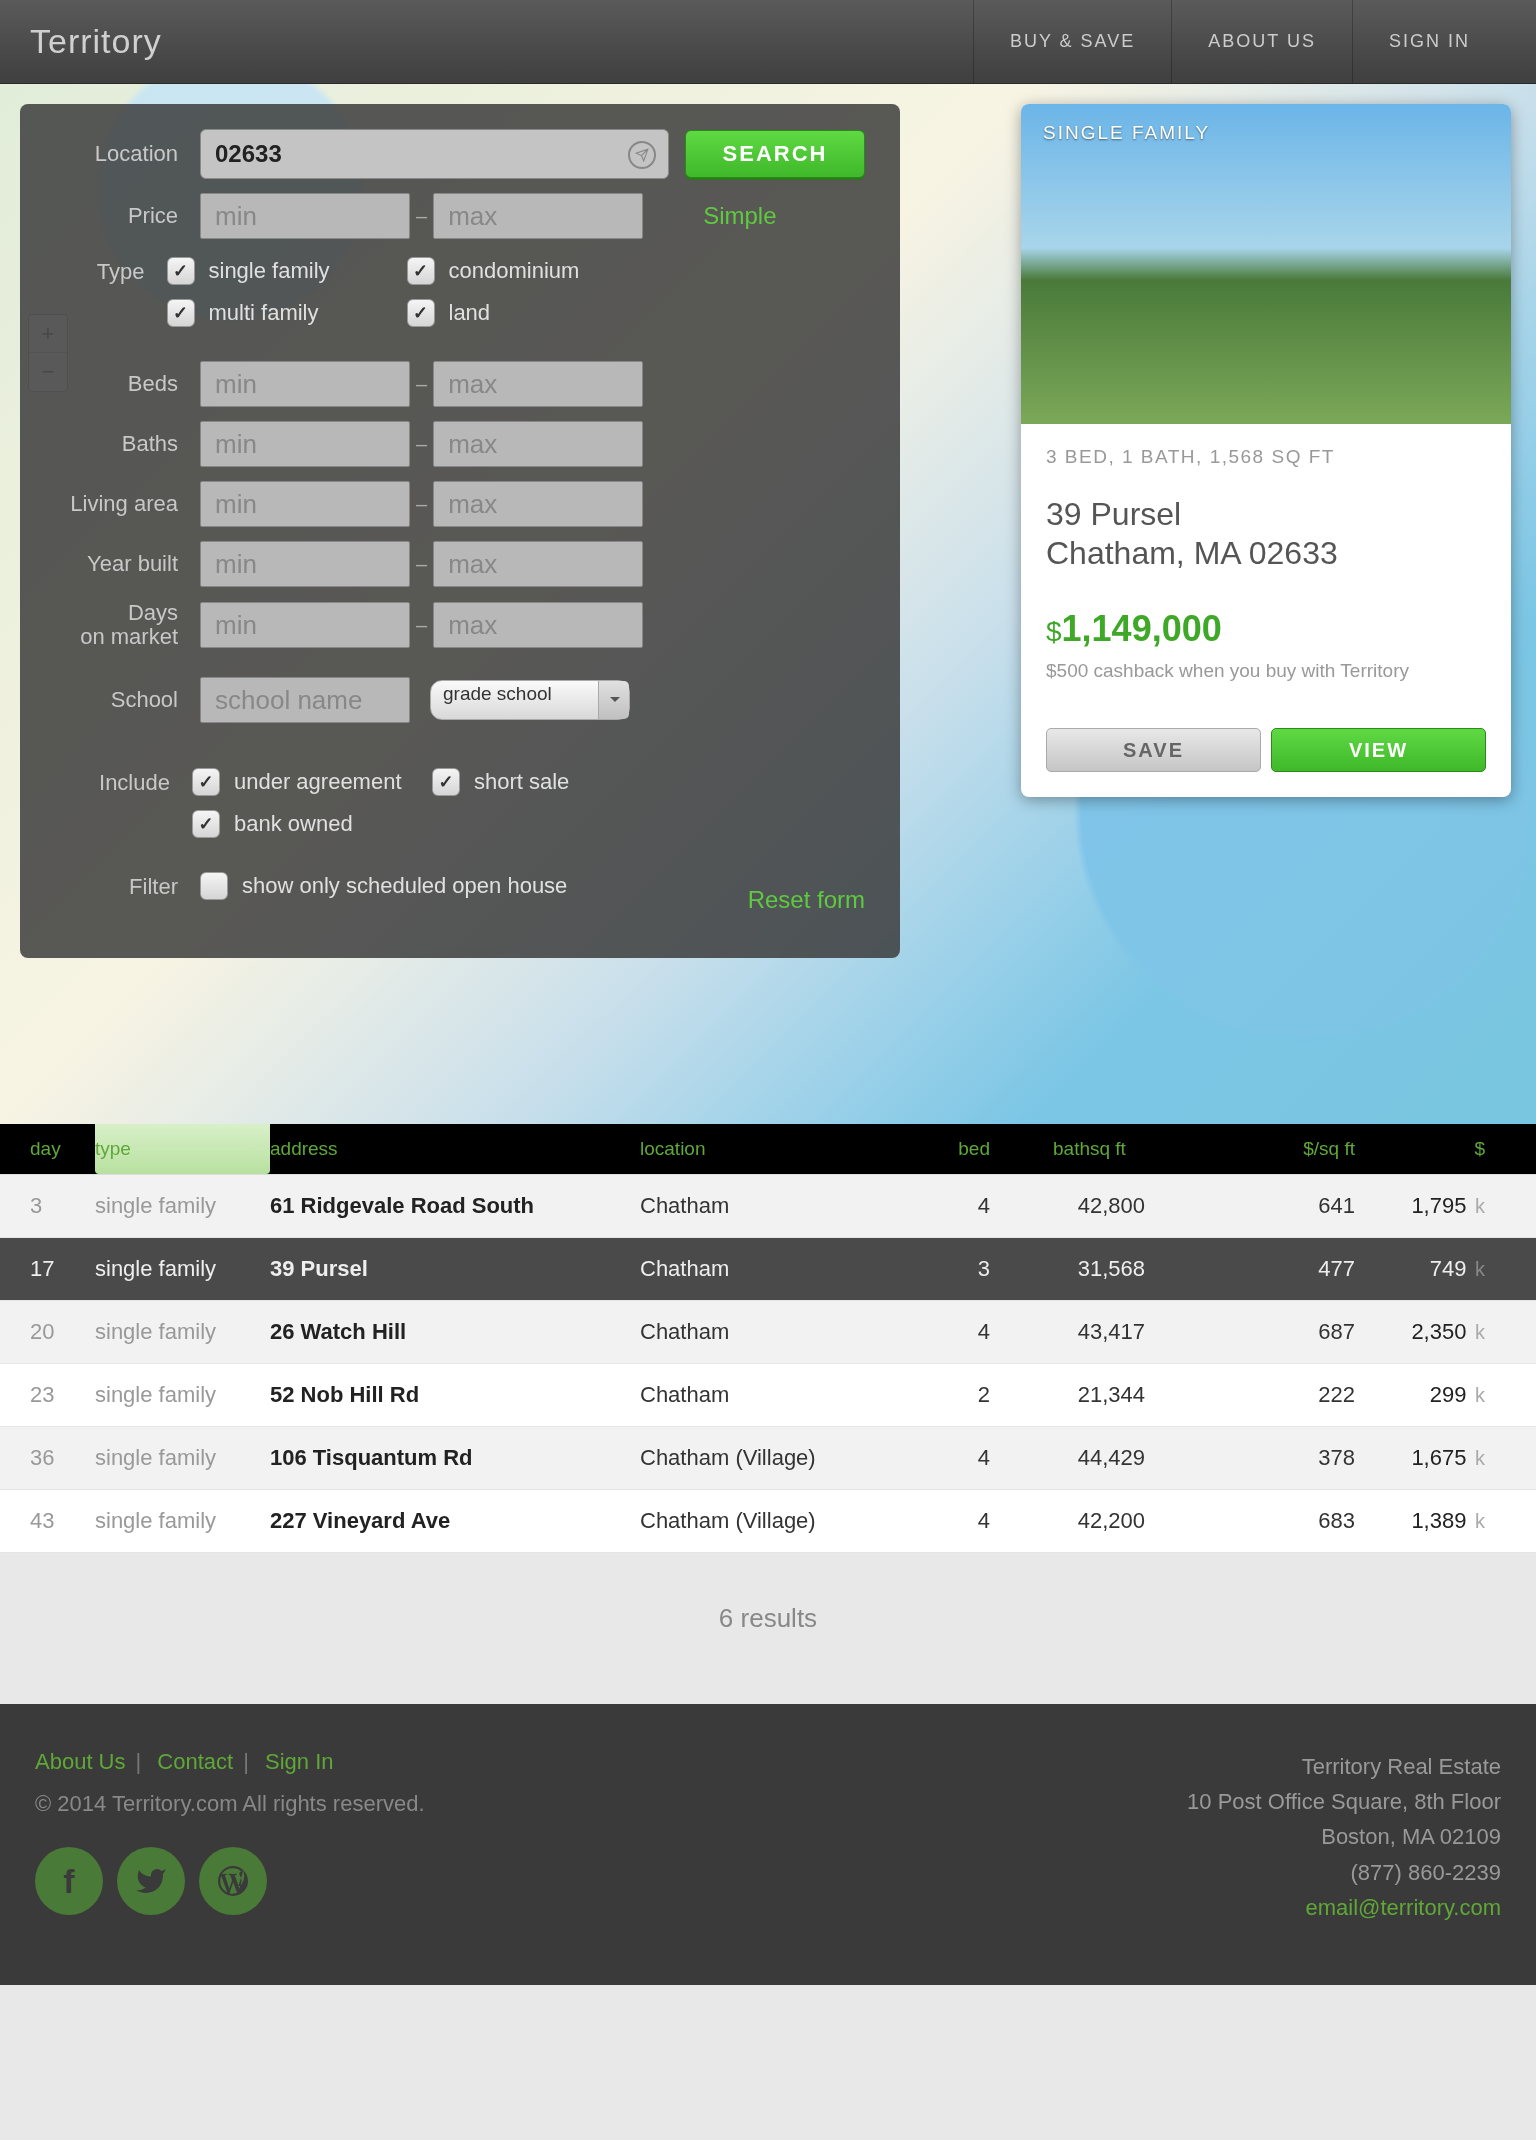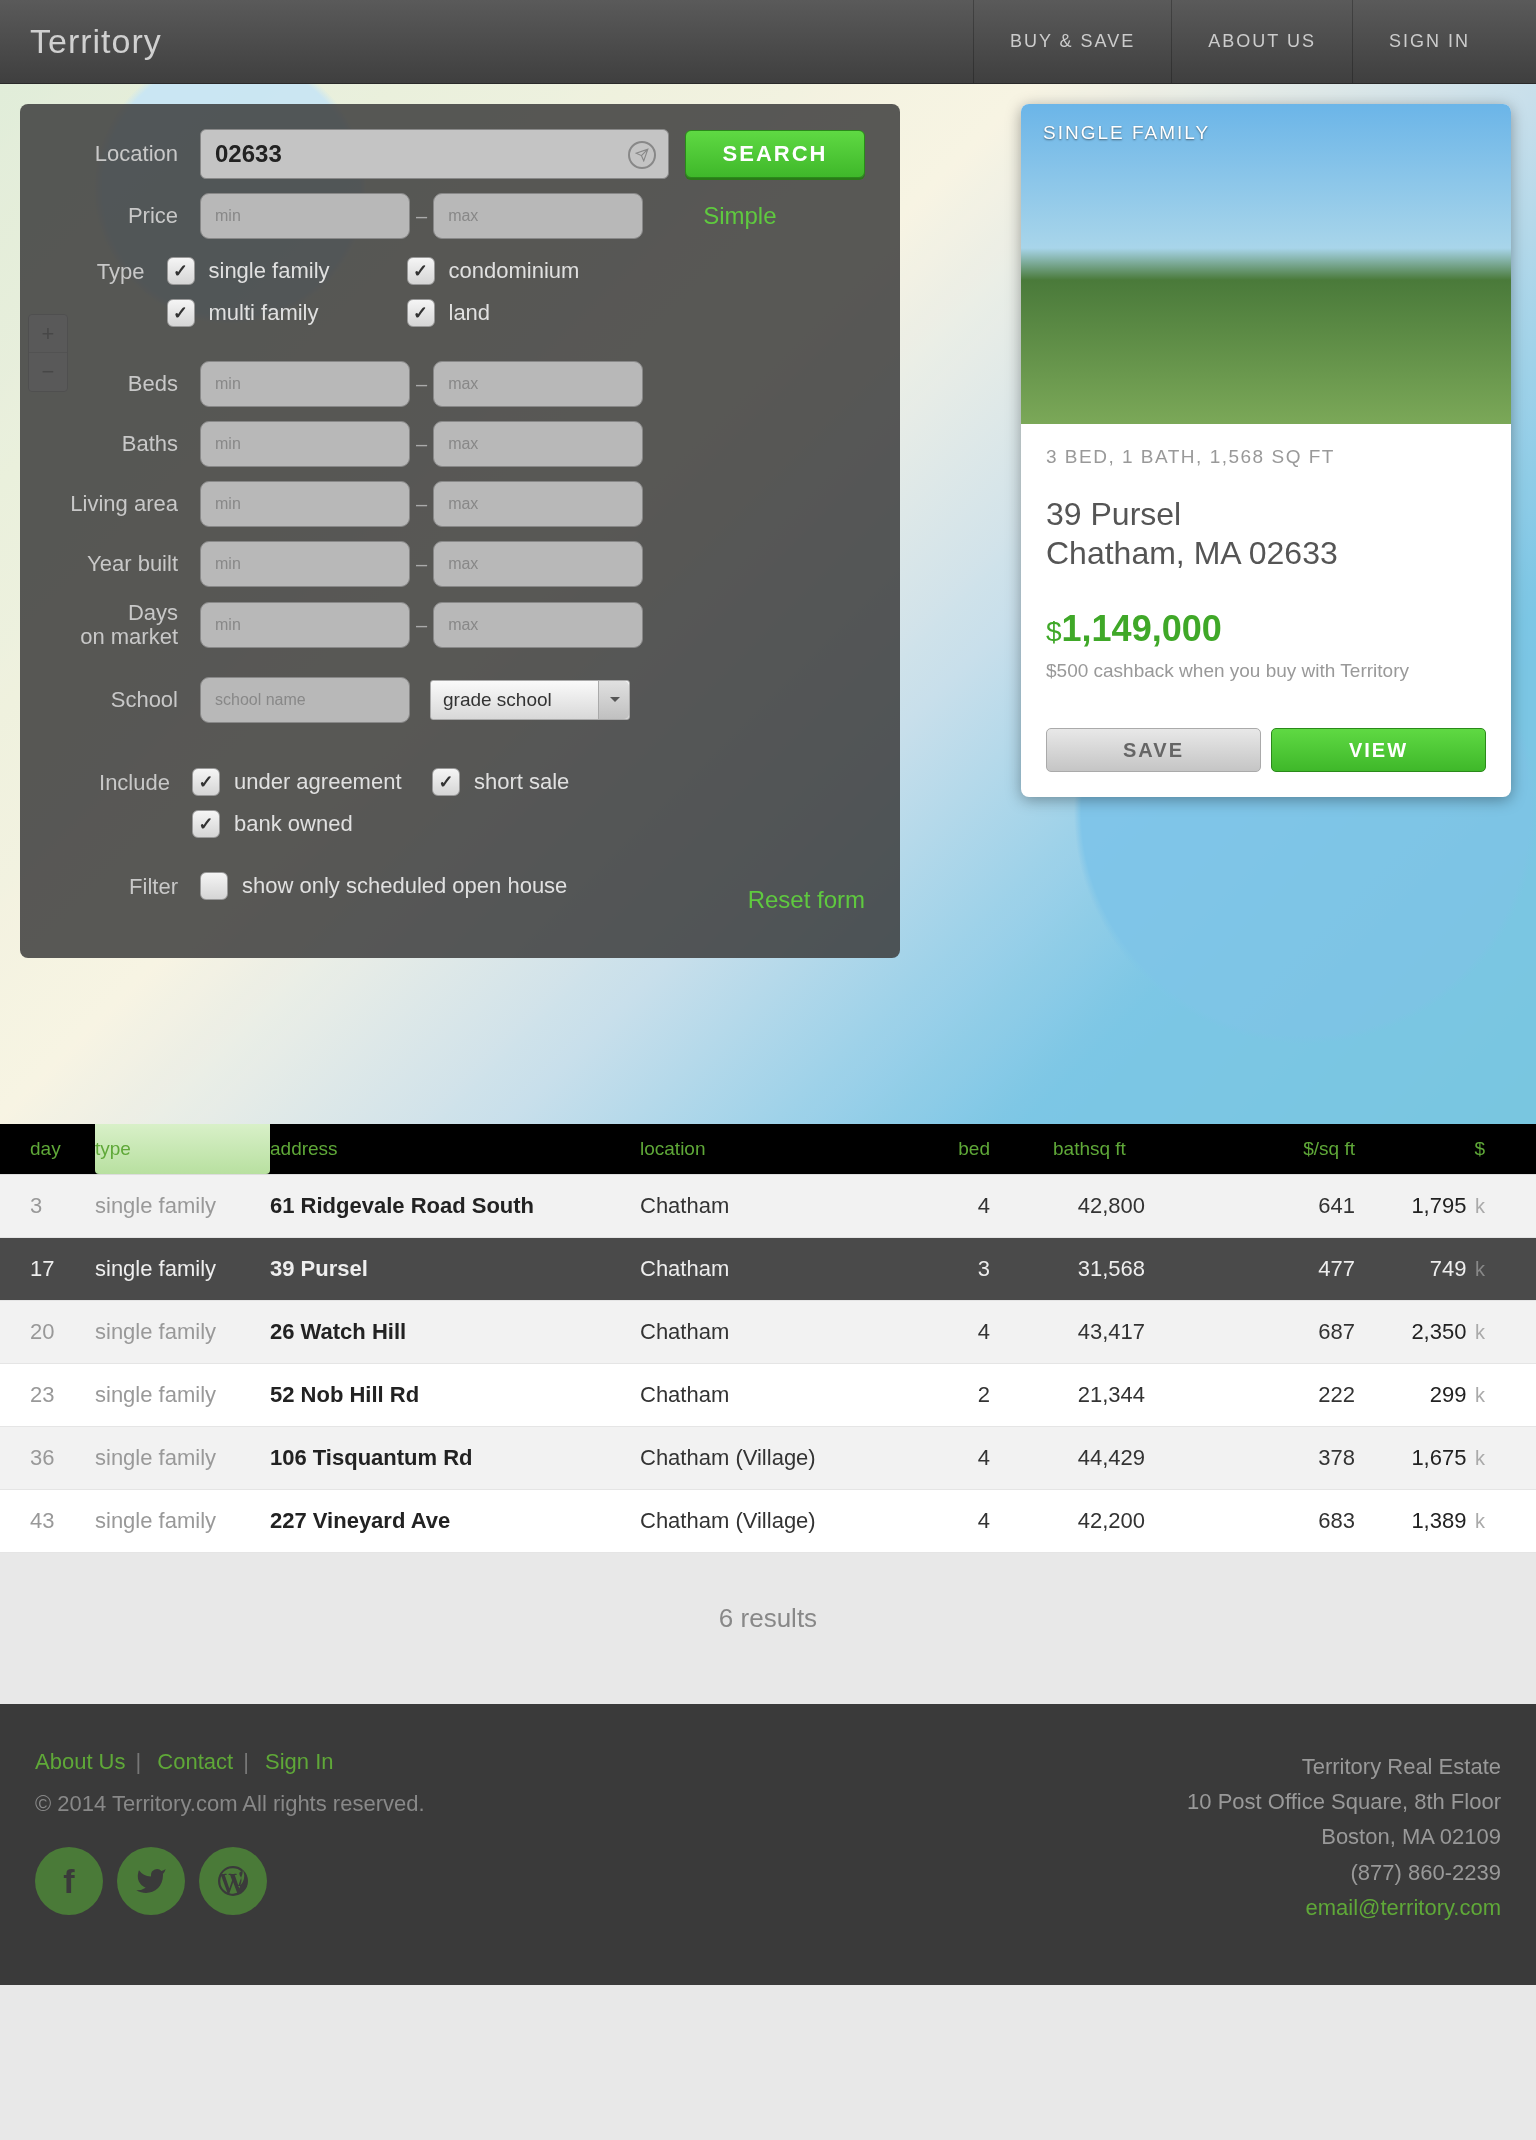--- a/index.html
+++ b/index.html
@@ -17,29 +17,29 @@
 .zoom-ctrl{position:absolute;left:28px;top:230px;width:40px;background:#fff;border:1px solid #bbb;border-radius:4px;font-size:22px;color:#888;text-align:center}
 .zoom-ctrl div{height:38px;line-height:38px;cursor:pointer}
 .zoom-ctrl div:first-child{border-bottom:1px solid #ccc}
 .search-panel{position:absolute;left:20px;top:20px;width:880px;background:rgba(60,60,60,.85);border-radius:8px;padding:25px 35px 30px;color:#ccc}
 .form-row{display:flex;align-items:center;margin-bottom:14px}
 .form-label{width:145px;text-align:right;padding-right:22px;font-size:22px;color:#c8c8c8}
 .form-label.two-line{line-height:1.1}
 .loc-input{flex:1;height:50px;background:#c4c4c4;border:1px solid #888;border-radius:6px;padding:0 14px;font-size:24px;font-weight:700;color:#222;margin-right:16px;position:relative}
 .loc-arrow{position:absolute;right:12px;top:11px;width:28px;height:28px;border:2px solid #888;border-radius:50%;display:flex;align-items:center;justify-content:center}
 .search-btn{width:180px;height:48px;background:linear-gradient(#5fd943,#3fb82a);border:1px solid #2a8a1a;border-radius:6px;color:#fff;font-size:22px;font-weight:700;letter-spacing:2px;cursor:pointer;box-shadow:0 2px 0 #2a7a18}
-.range-input{width:210px;height:46px;background:#b8b8b8;border:1px solid #888;border-radius:9px;padding:12px 14px;font-size:16px;color:#777}
+.range-input{width:210px;height:46px;background:#b8b8b8;border:1px solid #888;border-radius:2px;padding:12px 14px;font-size:26px;color:#777}
 .dash{padding:0 6px;color:#aaa;font-size:20px}
 .simple-link{margin-left:60px;color:#5fc93f;font-size:24px;font-weight:500;cursor:pointer}
 .checkbox-group{display:flex;flex-wrap:wrap;gap:0}
 .checkbox-item{display:flex;align-items:center;width:240px;margin-bottom:14px}
 .chk{width:28px;height:28px;border-radius:6px;background:linear-gradient(#f5f5f5,#d5d5d5);border:1px solid #999;margin-right:14px;display:flex;align-items:center;justify-content:center;font-size:18px;color:#333;cursor:pointer}
 .chk.checked::before{content:"✓";font-weight:700}
 .chk-label{font-size:22px;color:#e0e0e0}
-.school-select{width:200px;height:40px;background:linear-gradient(#fafafa,#d8d8d8);border:1px solid #aaa;border-radius:3px;padding:8px 12px;font-size:19px;color:#333;position:relative;display:flex;align-items:flex-end;cursor:pointer}
+.school-select{width:200px;height:40px;background:linear-gradient(#fafafa,#d8d8d8);border:1px solid #aaa;border-radius:12px;padding:2px 12px;font-size:19px;color:#333;position:relative;display:flex;align-items:flex-start;cursor:pointer}
 .school-select::after{content:"";position:absolute;right:0;top:0;width:30px;height:100%;background:linear-gradient(#e0e0e0,#c0c0c0);border-left:1px solid #aaa;border-radius:0 5px 5px 0}
 .school-select .arrow{position:absolute;right:9px;top:16px;border:5px solid transparent;border-top-color:#555;z-index:1}
 .reset-link{color:#5fc93f;font-size:24px;margin-left:auto;cursor:pointer}
 .card{position:absolute;right:25px;top:20px;width:490px;background:#fff;border-radius:8px;box-shadow:0 3px 15px rgba(0,0,0,.35);overflow:hidden}
 .card-img{height:320px;background:linear-gradient(180deg,#6bb5e8 0%,#a8d5ea 45%,#4a7a3a 55%,#7ba858 100%);position:relative}
 .card-img-label{position:absolute;top:18px;left:22px;color:#fff;font-size:19px;letter-spacing:2px;text-shadow:0 1px 2px rgba(0,0,0,.5)}
 .card-body{padding:22px 25px}
 .card-specs{font-size:19px;color:#999;letter-spacing:1.5px;margin-bottom:28px}
 .card-addr1{font-size:32px;color:#555;margin-bottom:2px}
 .card-addr2{font-size:32px;color:#555;margin-bottom:36px}

